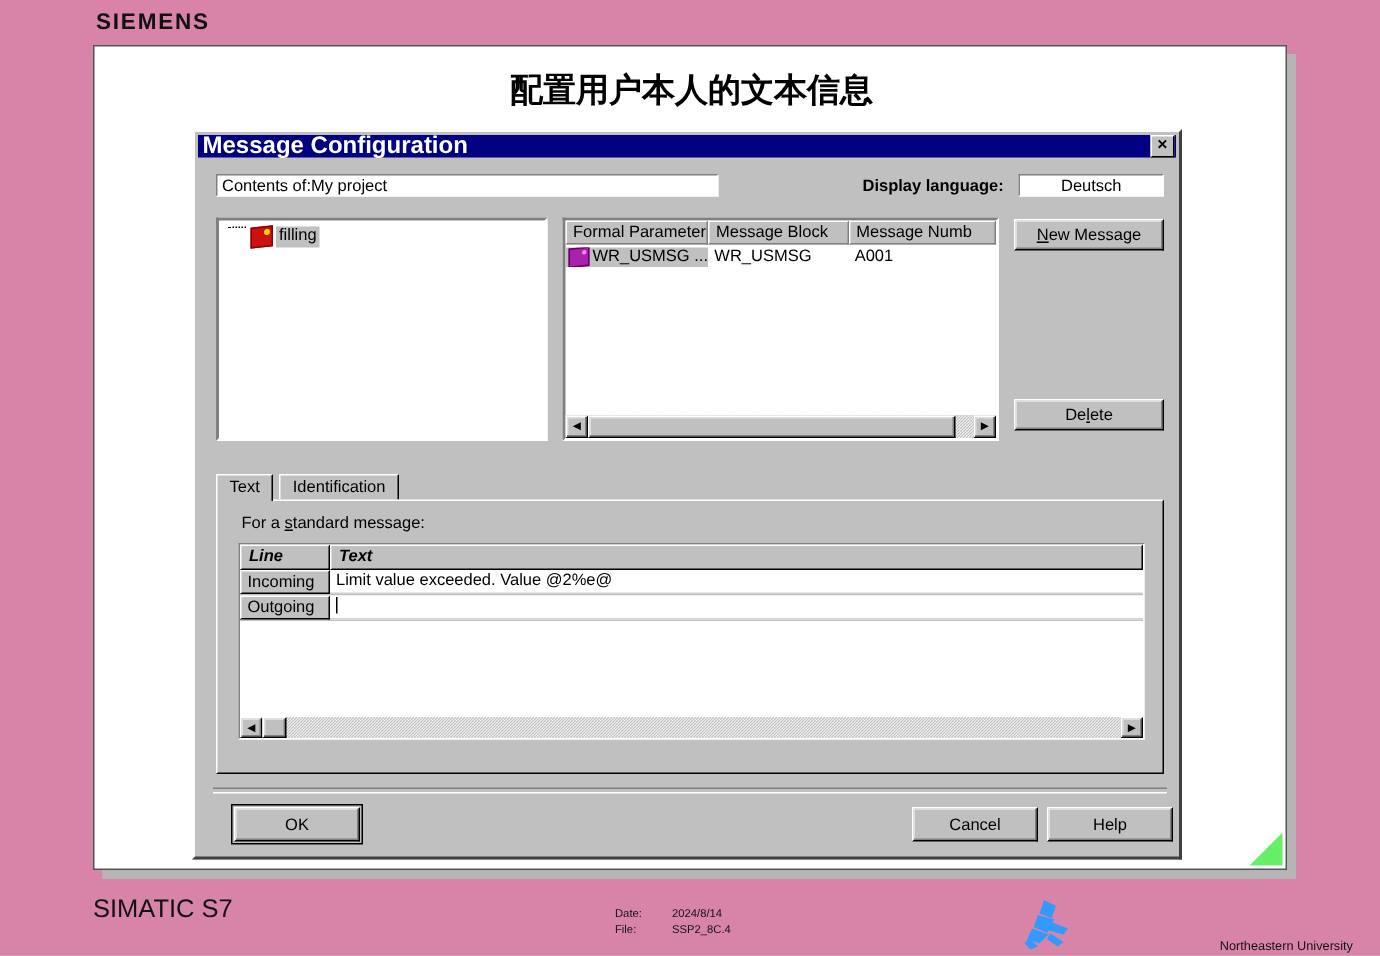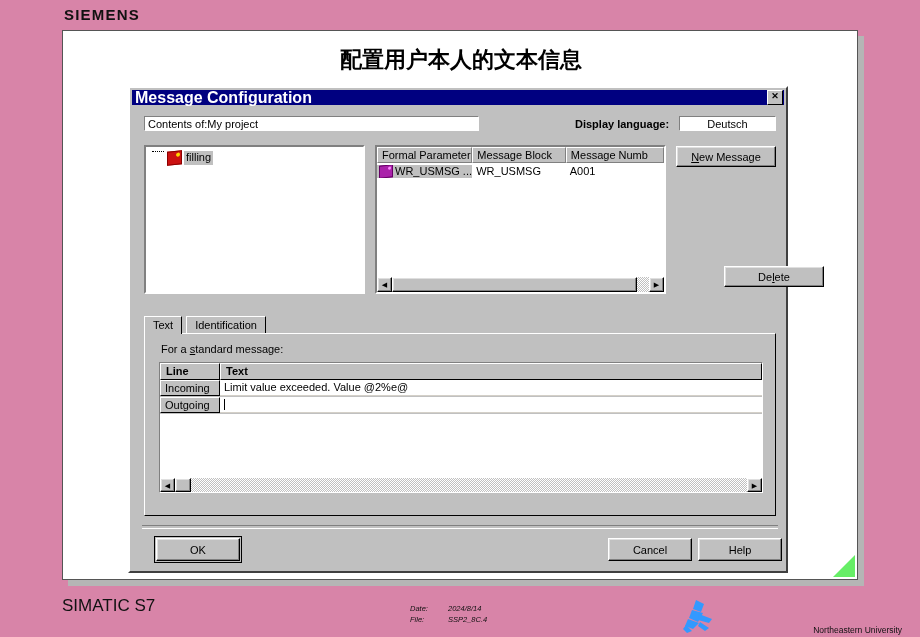--- a/index.html
+++ b/index.html
@@ -174,21 +174,21 @@
   }
   .sb-thumb{
     position:absolute;top:0;height:100%;background:#c0c0c0;
     border-top:1px solid #ffffff;border-left:1px solid #ffffff;
     border-right:1px solid #000000;border-bottom:1px solid #000000;
     box-shadow: inset -1px -1px 0 #808080, inset 1px 1px 0 #dfdfdf;
     box-sizing:border-box;cursor:pointer;
   }
   
   #btn-new{ position:absolute;left:546px;top:58px;width:98px;height:19px; }
-  #btn-delete{ position:absolute;left:546px;top:178px;width:98px;height:19px;margin-left:48px; }
+  #btn-delete{ position:absolute;left:546px;top:178px;width:98px;height:19px; }
   
   #tabpanel{
     position:absolute;left:14px;top:228px;width:632px;height:200px;
   }
   #tabstrip{ position:absolute;left:0;top:0;height:18px;display:flex; }
   .tab{
     height:18px;padding:0 8px;font-size:11px;line-height:17px;
     background:#c0c0c0;
     border-top:1px solid #ffffff;border-left:1px solid #ffffff;
     border-right:1px solid #000000;
@@ -203,21 +203,21 @@
     box-sizing:border-box;
   }
   #std-msg-label{ position:absolute;left:16px;top:9px;font-size:11px; }
   #grid{
     position:absolute;left:14px;top:28px;width:604px;height:131px;
     background:#ffffff;
     border-top:1px solid #808080;border-left:1px solid #808080;
     border-right:1px solid #ffffff;border-bottom:1px solid #ffffff;
     box-sizing:border-box;overflow:hidden;
   }
-  .grid-header{ display:flex;height:17px; }
+  .grid-header{ display:flex;height:17px;font-style:italic; }
   .gh{
     background:#c0c0c0;
     border-top:1px solid #ffffff;border-left:1px solid #ffffff;
     border-right:1px solid #000000;border-bottom:1px solid #000000;
     font-size:11px;font-weight:bold;line-height:15px;padding-left:5px;
     box-sizing:border-box;
   }
   .grid-row{ display:flex;height:16px;border-bottom:1px solid #c0c0c0; }
   .gr-line{
     width:60px;background:#c0c0c0;
@@ -248,21 +248,21 @@
   #btn-help{ position:absolute;left:568px;top:450px;width:82px;height:21px; }
   
   #footer-title{
     position:absolute;left:62px;top:596px;font-size:17px;color:#111;
   }
   #footer-meta{
     position:absolute;left:410px;top:603px;font-size:7.5px;color:#111;
     line-height:11px;
   }
   #footer-meta table{ border-collapse:collapse; }
-  #footer-meta td{ padding:0 0 0 0;font-size:7.5px;vertical-align:top;font-style:italic; }
+  #footer-meta td{ padding:0 0 0 0;font-size:7.5px;vertical-align:top; }
   #footer-meta td.k{ width:38px; }
   #footer-logo{
     position:absolute;left:676px;top:598px;width:44px;height:36px;
   }
   #footer-right{
     position:absolute;right:18px;top:598px;text-align:right;
     font-size:8.5px;color:#111;line-height:11px;margin-top:27px;
   }
 </style>
 </head>

